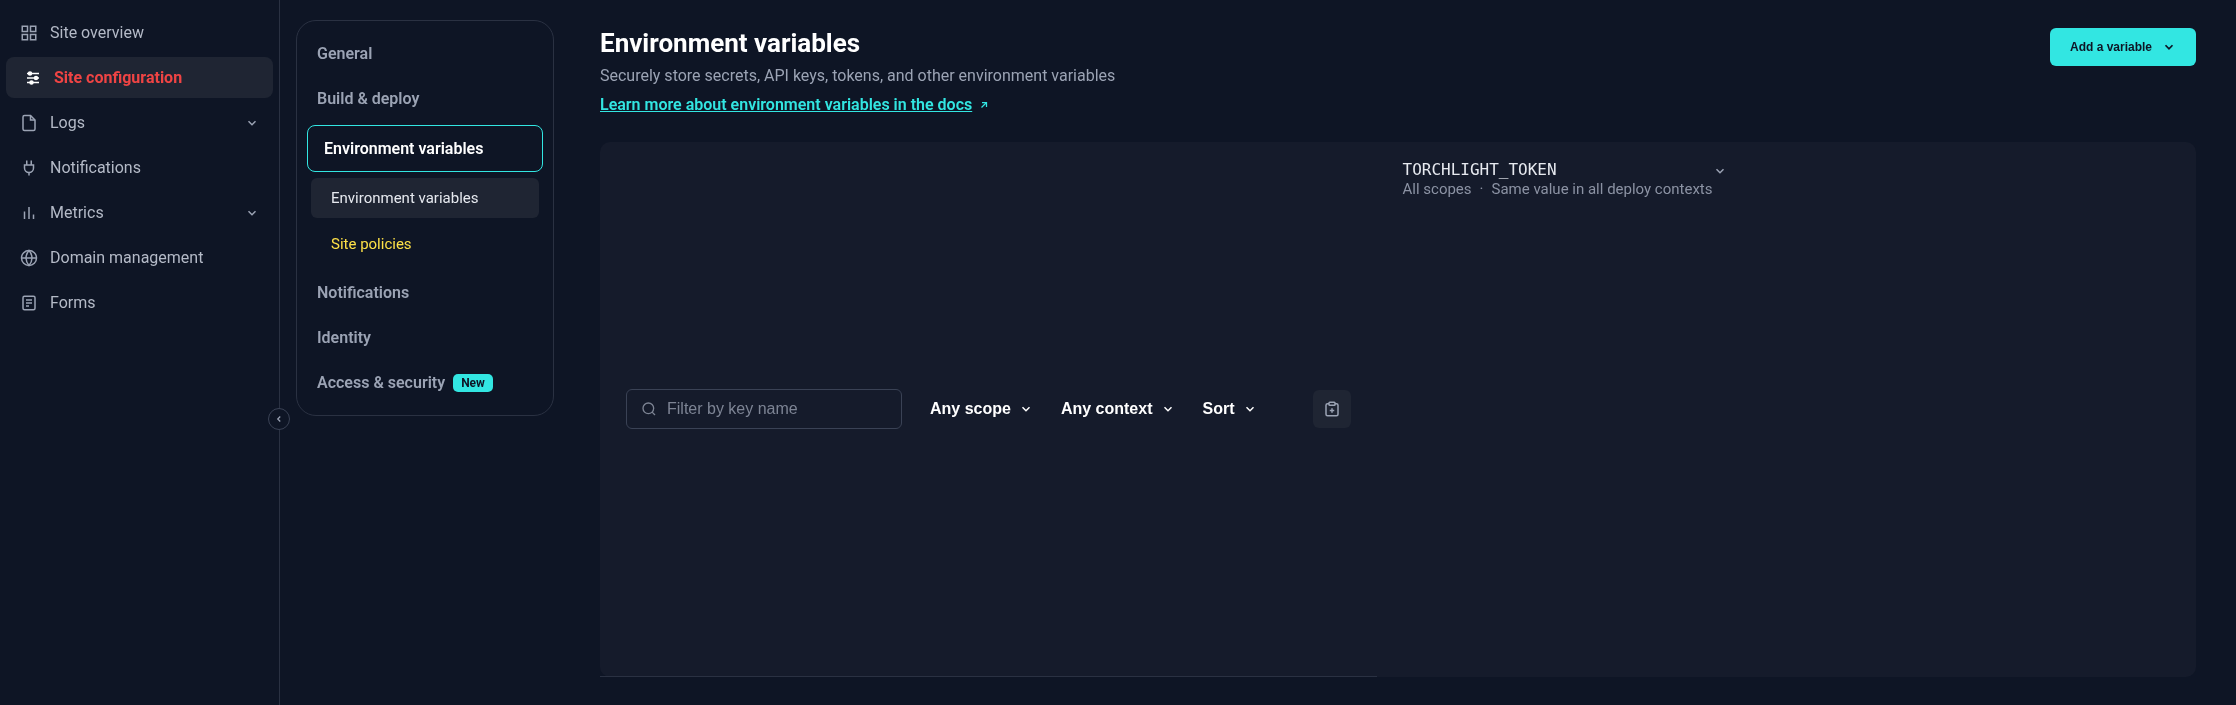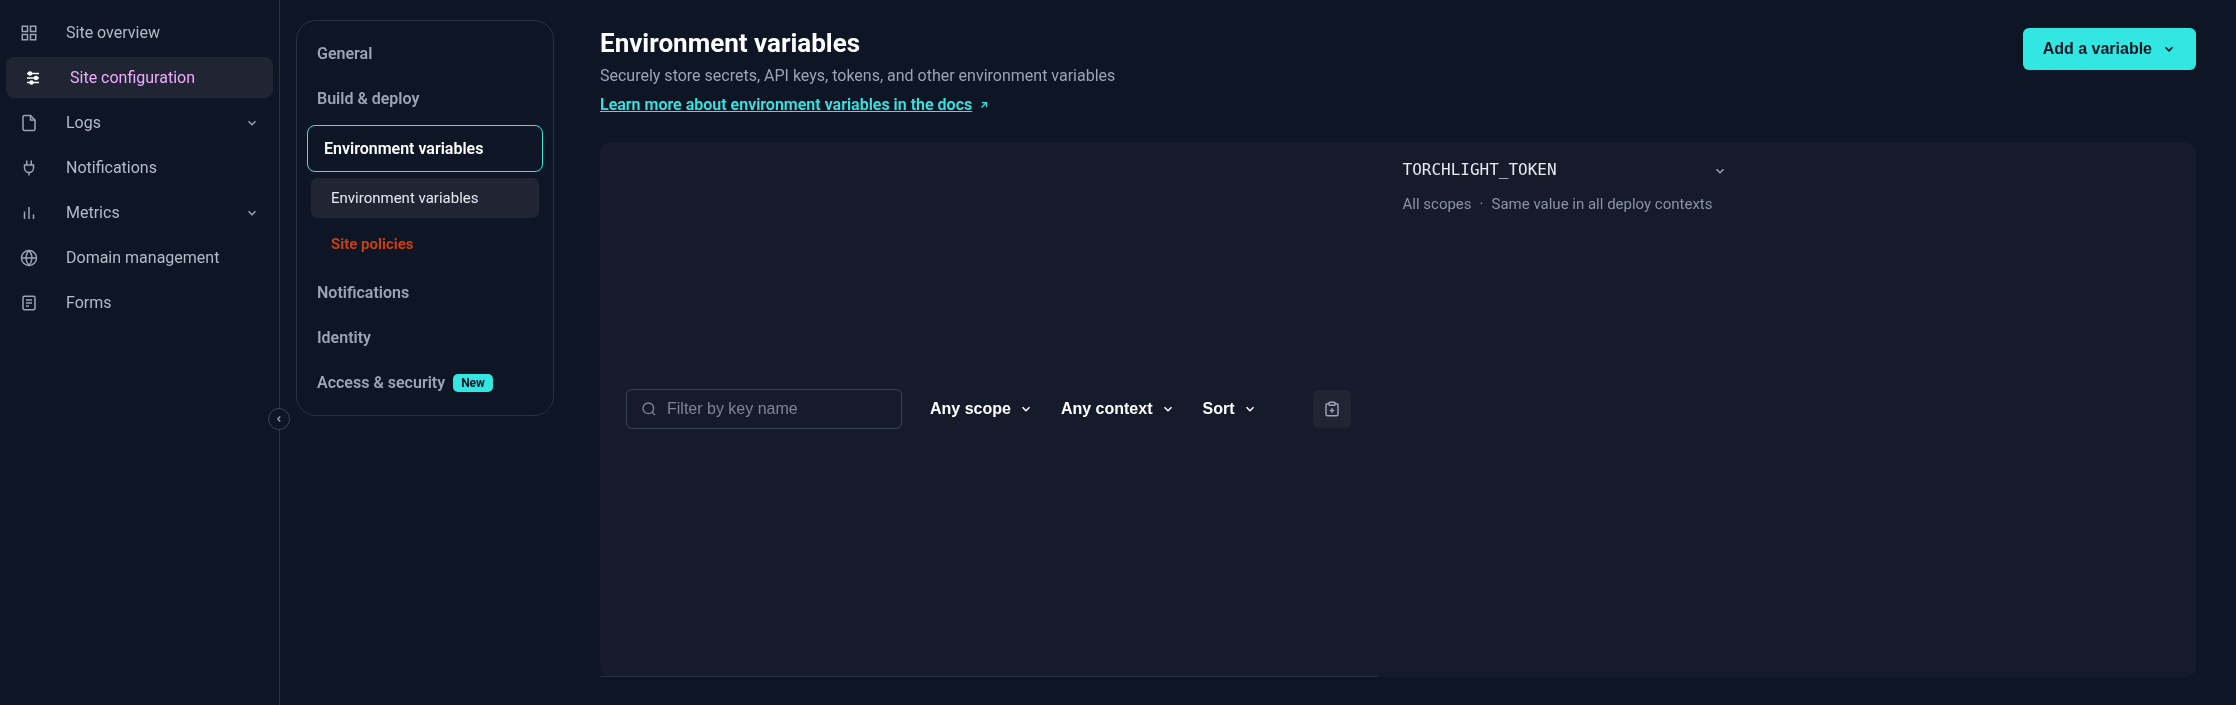--- a/index.html
+++ b/index.html
@@ -21,32 +21,32 @@
       width: 280px;
       background: #0e1525;
       border-right: 1px solid #2a3142;
       padding: 12px 6px;
       position: relative;
       flex-shrink: 0;
     }
     .sidebar-item {
       display: flex;
       align-items: center;
-      gap: 28px;
+      gap: 12px;
       padding: 11px 14px;
       border-radius: 8px;
       color: #b4bac7;
       font-size: 16px;
       cursor: pointer;
       margin-bottom: 4px;
     }
     .sidebar-item.active {
       background: #1f2533;
-      color: #f0abfc;
-      font-weight: 400;
+      color: #ef4444;
+      font-weight: 700;
       padding-left: 18px;
     }
     .sidebar-item .icon {
       width: 18px;
       height: 18px;
       display: flex;
       align-items: center;
       justify-content: center;
       flex-shrink: 0;
     }
@@ -100,22 +100,21 @@
       margin: 6px 14px 6px 14px;
       padding: 11px 20px;
       background: #1f2533;
       border-radius: 6px;
       color: #e6e9ef;
       font-size: 15px;
       cursor: pointer;
     }
     .subnav-subitem.plain {
       background: transparent;
-      color: #c2410c;
-      font-weight: bold;
+      color: #fde047;
     }
     .badge-new {
       background: #32e6e2;
       color: #0e1525;
       font-size: 12px;
       font-weight: 700;
       padding: 2px 8px;
       border-radius: 5px;
     }
     
@@ -151,21 +150,21 @@
       display: inline-flex;
       align-items: center;
       gap: 6px;
     }
     .add-btn {
       background: #32e6e2;
       color: #0e1525;
       border: none;
       border-radius: 6px;
       padding: 12px 20px;
-      font-size: 16px;
+      font-size: 12px;
       font-weight: 700;
       cursor: pointer;
       display: flex;
       align-items: center;
       gap: 10px;
     }
     .panel {
       background: #151b2b;
       border-radius: 10px;
       padding: 0;
@@ -230,21 +229,21 @@
       padding: 18px 26px;
       display: flex;
       align-items: flex-start;
       justify-content: space-between;
       cursor: pointer;
     }
     .var-row .var-key {
       font-family: ui-monospace, SFMono-Regular, Menlo, Consolas, monospace;
       font-size: 16px;
       color: #e6e9ef;
-      margin-bottom: 16px;
+      margin-bottom: 1px;
     }
     .var-row .var-meta {
       color: #8b92a3;
       font-size: 15px;
     }
     .var-row .var-meta .dot {
       margin: 0 8px;
     }
     svg { display: block; }
   </style>

